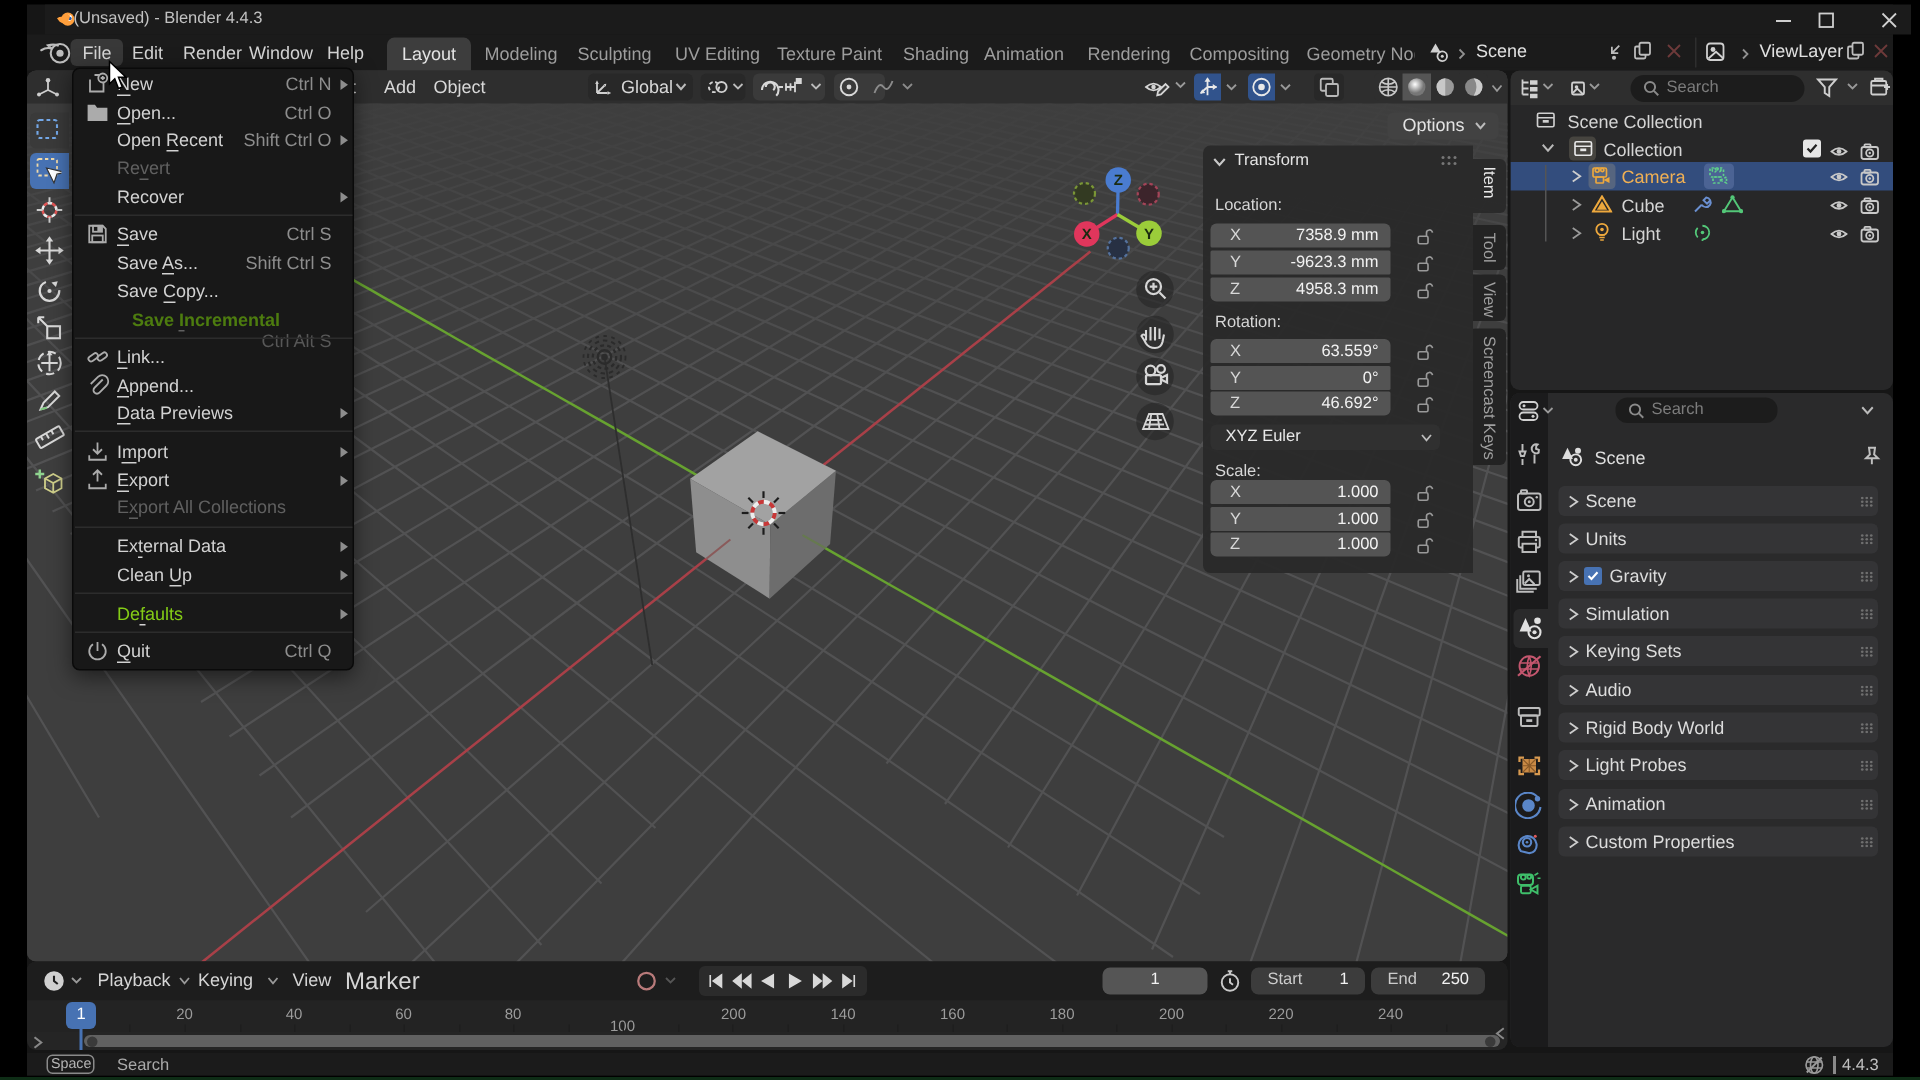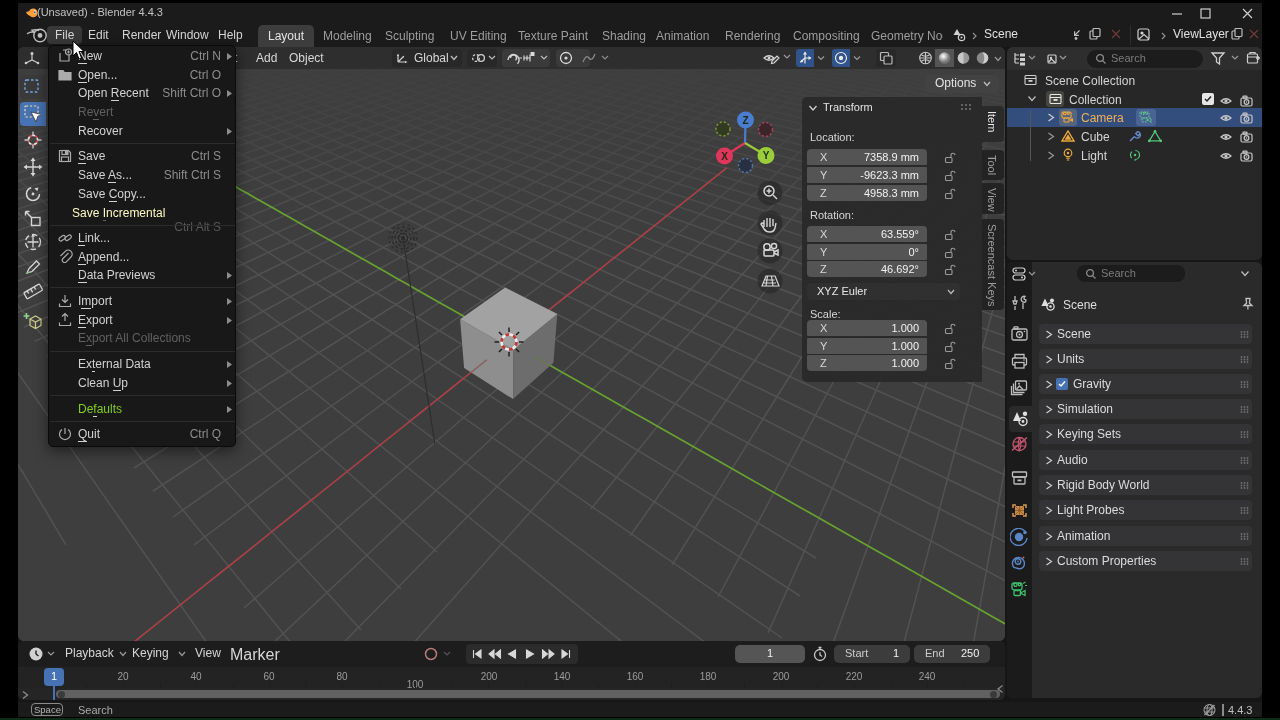--- a/index.html
+++ b/index.html
@@ -1,19 +1,19 @@
 <!DOCTYPE html>
 <html><head>
 <meta charset="utf-8">
 <style>
 * { margin:0; padding:0; box-sizing:border-box; }
 html,body { width:1280px; height:720px; overflow:hidden; background:#000; font-family:"Liberation Sans",sans-serif; }
 .abs { position:absolute; }
 #win { position:absolute; left:18px; top:3px; width:1244px; height:714px; background:#161616; }
-#titlebar { position:absolute; left:0; top:0; width:1244px; height:20px; background:#1b1b1b; color:#c2c2c2; font-size:11px;padding-left:32px; }
+#titlebar { position:absolute; left:12px; top:0; width:1244px; height:20px; background:#1b1b1b; color:#c2c2c2; font-size:11px;padding-left:32px; }
 #topbar { position:absolute; left:0; top:20px; width:1244px; height:24px; background:#1b1b1b; }
 .menuitem { position:absolute; top:3px; height:18px; line-height:18px; color:#d5d5d5; font-size:12px; padding:0 8px; border-radius:4px; }
 .wstab { position:absolute; top:2px; height:22px; line-height:22px; color:#9d9d9d; font-size:12px; padding:0 10px; border-radius:5px 5px 0 0; white-space:nowrap; }
 #vp { position:absolute; left:0; top:44px; width:987px; height:594px; background:#3e3e3e; border-radius:6px; overflow:hidden; }
 #vphead { position:absolute; left:0; top:0; width:987px; height:22px; background:#2e2e2e; color:#d8d8d8; font-size:12px; }
 #outliner { position:absolute; left:989px; top:44px; width:255px; height:213px; background:#272728; border-radius:6px; overflow:hidden; }
 #props { position:absolute; left:989px; top:259px; width:255px; height:436px; background:#2a2a2b; border-radius:6px; overflow:hidden; }
 #timeline { position:absolute; left:0; top:638px; width:987px; height:59px; background:#252525; border-radius:6px; overflow:hidden; }
 #statusbar { position:absolute; left:0; top:699px; width:1244px; height:15px; background:#1b1b1b; color:#989898; font-size:11px; }
 .field { position:absolute; background:#545454; border-radius:3px; color:#e8e8e8; font-size:11px; }
@@ -1088,21 +1088,21 @@
         <rect x="5" y="2.5" width="6" height="4"></rect>
         <rect x="8.5" y="3" width="1.8" height="2.8" fill="#ababab"></rect>
         <rect x="4.5" y="9" width="7" height="4.5"></rect>
       </svg>
     </div>
     <div class="abs" style="left:29px;top:103px;color:#d2d2d2;white-space:nowrap;"><span style="border-bottom:1px solid #d2d2d2;">S</span>ave</div>
     <div class="abs" style="right:14px;top:103px;color:#8d8d8d;">Ctrl S</div>
 <div class="abs" style="left:29px;top:122px;color:#d2d2d2;white-space:nowrap;">Save <span style="border-bottom:1px solid #d2d2d2;">A</span>s...</div>
     <div class="abs" style="right:14px;top:122px;color:#8d8d8d;">Shift Ctrl S</div>
 <div class="abs" style="left:29px;top:141px;color:#d2d2d2;white-space:nowrap;">Save <span style="border-bottom:1px solid #d2d2d2;">C</span>opy...</div>
-<div class="abs" style="left:23px;top:159.5px;color:#fef9c3;white-space:nowrap;">Save <span style="border-bottom:1px solid #606060;">I</span>ncremental</div>
+<div class="abs" style="left:39px;top:159.5px;color:#4d7c0f;white-space:nowrap;font-weight:bold;">Save <span style="border-bottom:1px solid #606060;">I</span>ncremental</div>
     <div class="abs" style="right:14px;top:174px;color:#575757;">Ctrl Alt S</div>
 <div class="abs" style="left:8px;top:184px;width:16px;height:16px;">
       <svg class="mi" viewBox="0 0 16 16" fill="none" stroke="#ababab" stroke-width="1.2">
         <rect x="1.5" y="6.5" width="7" height="3.5" rx="1.75" transform="rotate(-35 5 8)"></rect>
         <rect x="7.5" y="6" width="7" height="3.5" rx="1.75" transform="rotate(-35 11 7.5)"></rect>
       </svg>
     </div>
     <div class="abs" style="left:29px;top:185px;color:#d2d2d2;white-space:nowrap;"><span style="border-bottom:1px solid #d2d2d2;">L</span>ink...</div>
 <div class="abs" style="left:8px;top:203px;width:16px;height:16px;">
       <svg class="mi" viewBox="0 0 16 16" fill="none" stroke="#ababab" stroke-width="1.2">

